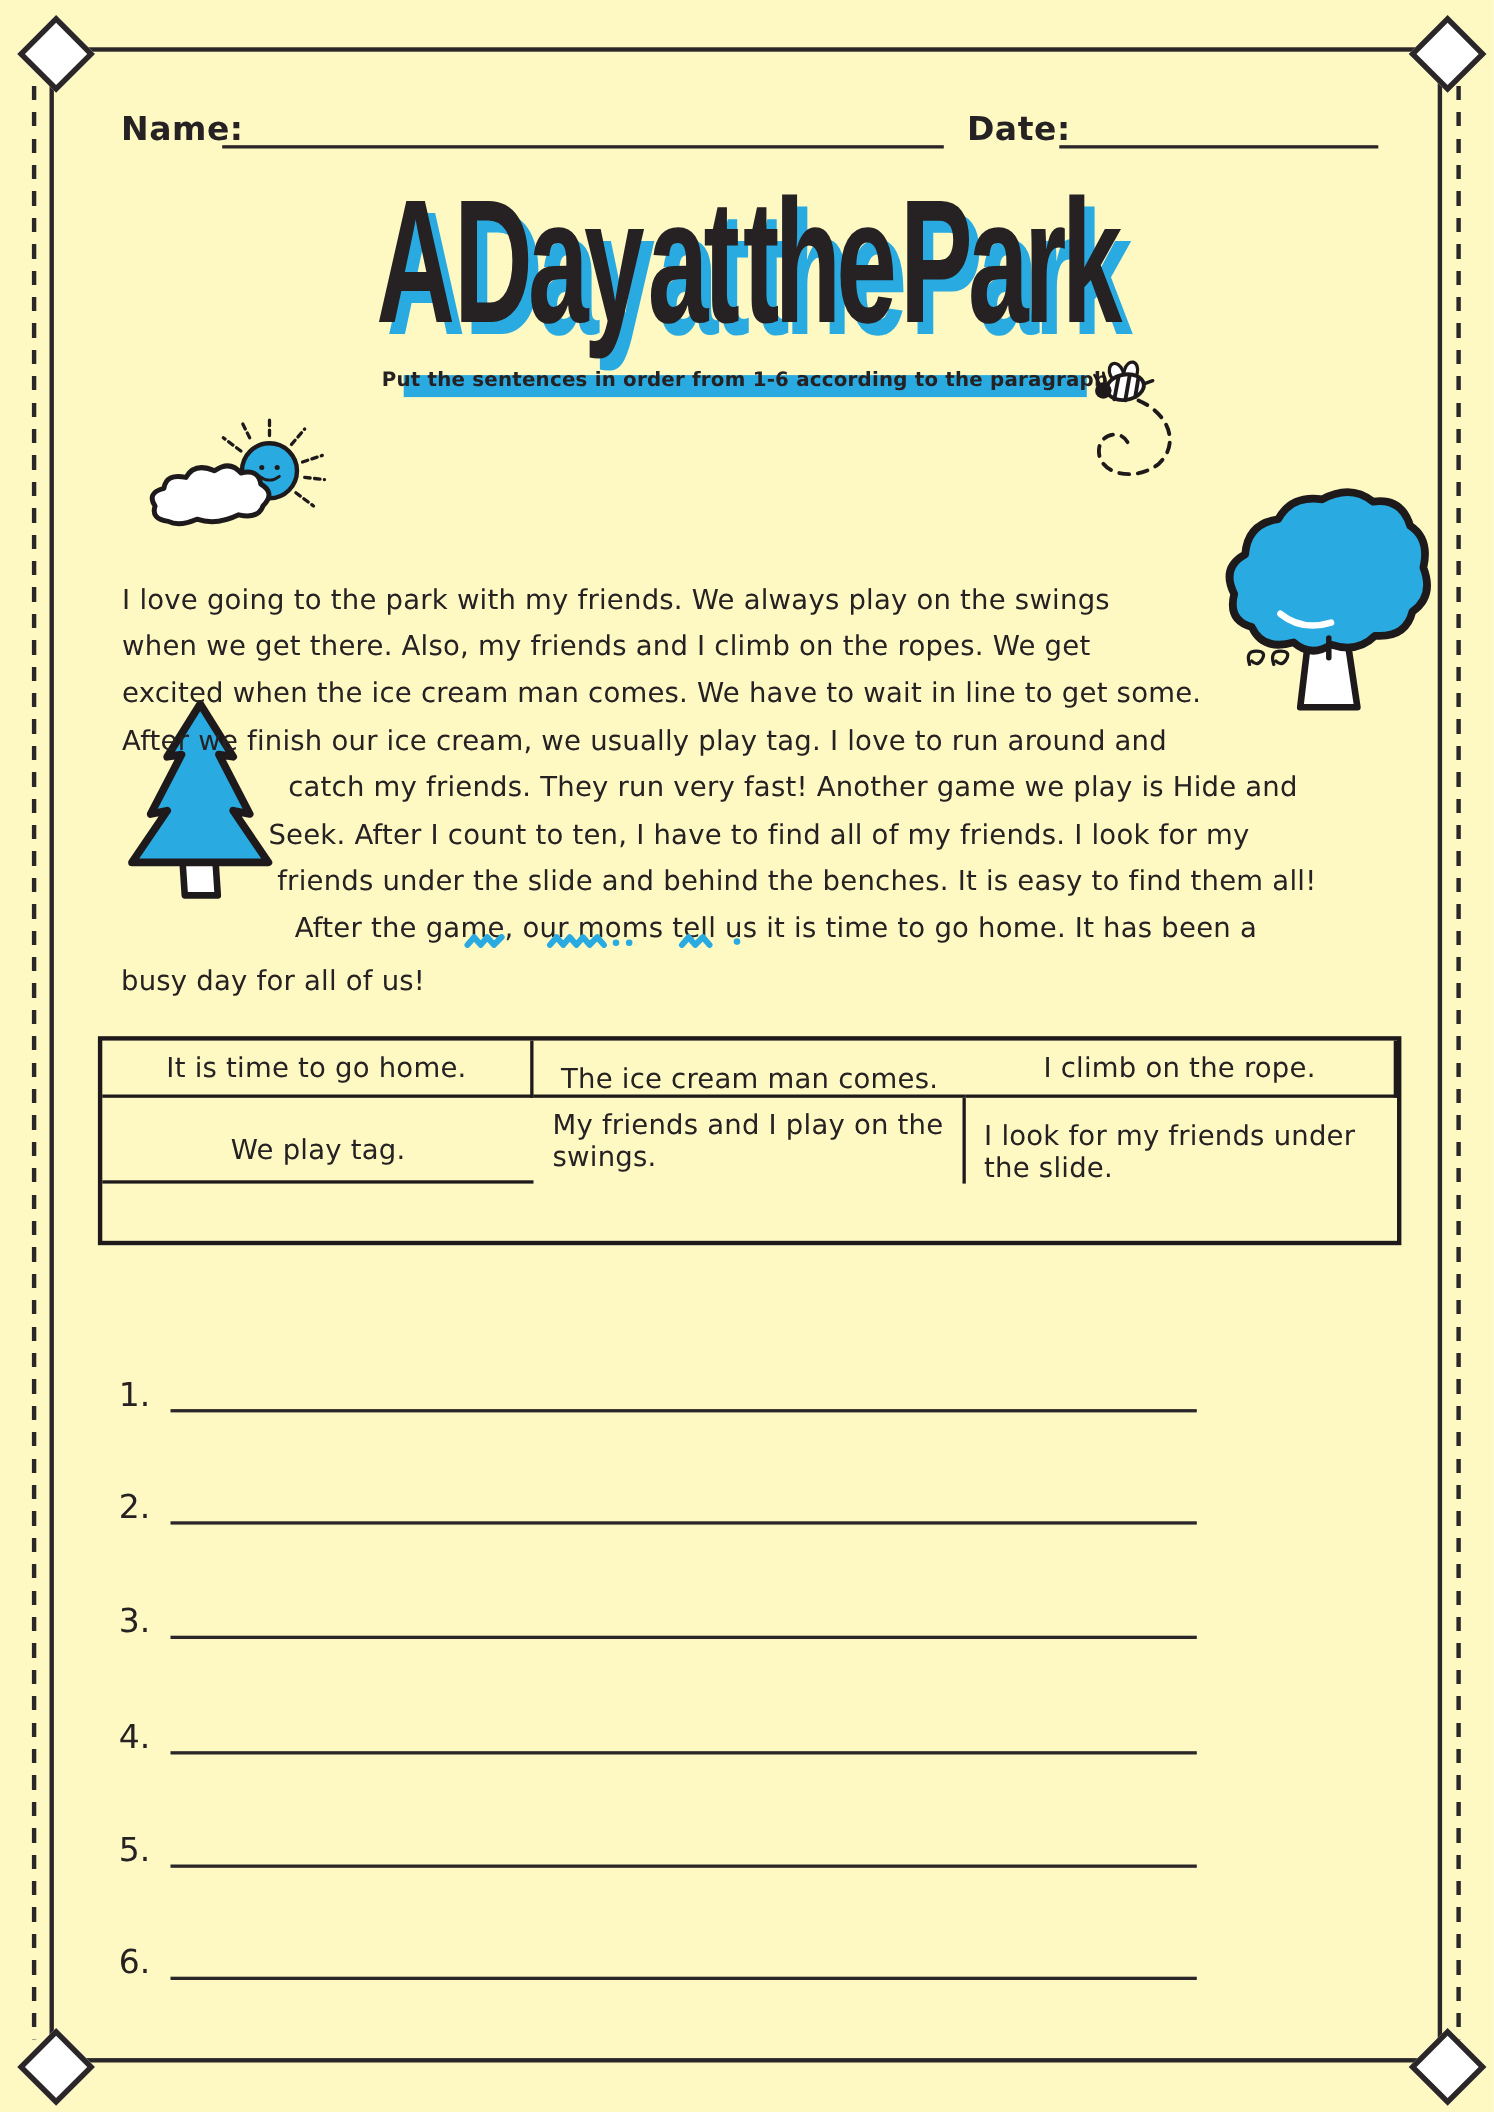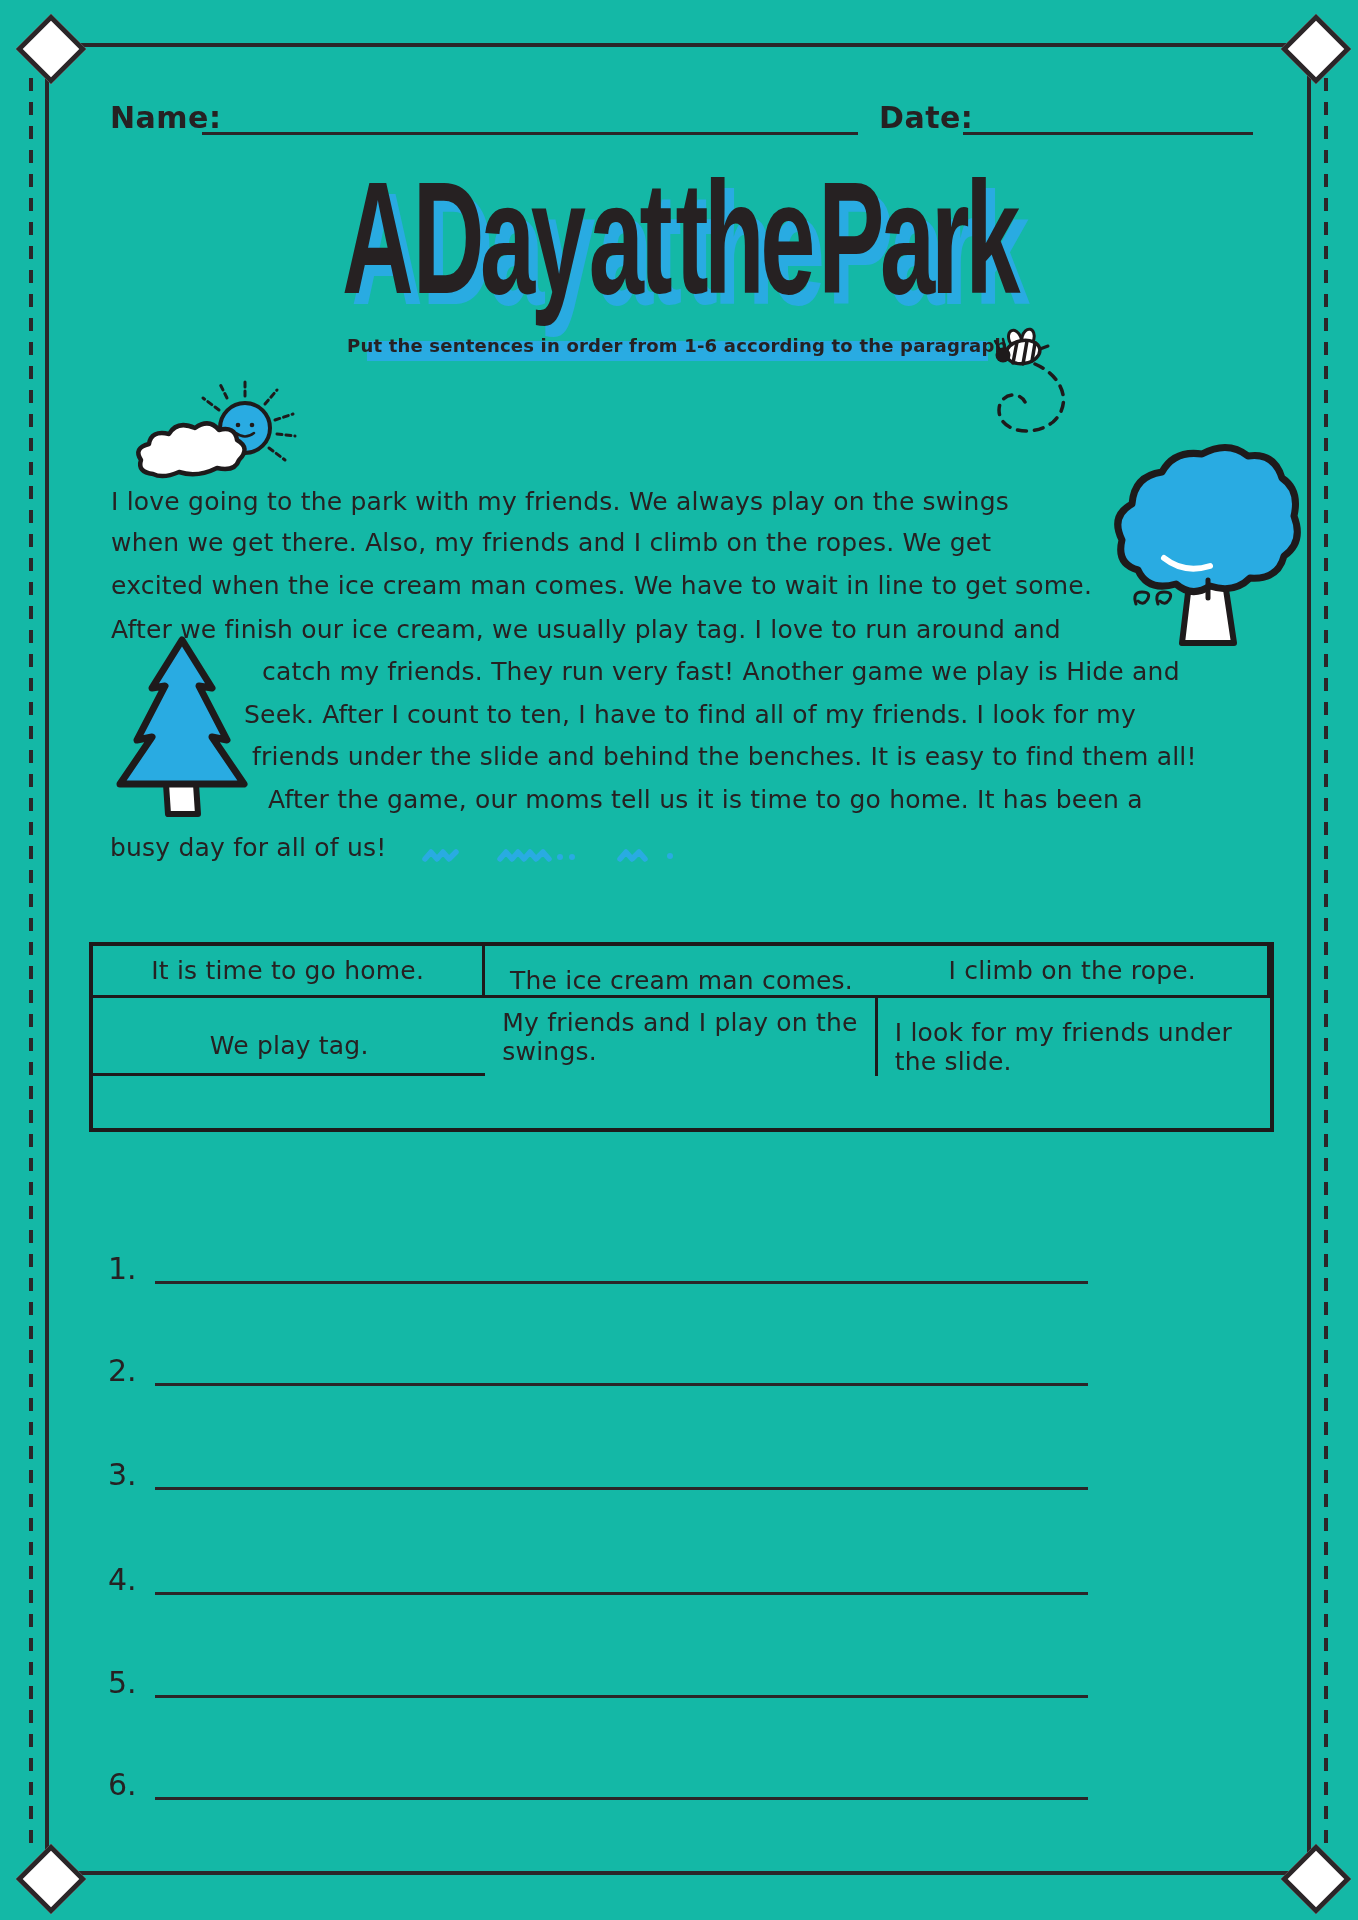--- a/index.html
+++ b/index.html
@@ -1,37 +1,37 @@
 <!DOCTYPE html>
 <html><head>
 <meta charset="utf-8">
 <style>
   html,body{margin:0;padding:0;background:#fff;}
-  #page{position:relative;width:1358px;height:1920px;background:#14b8a6;overflow:hidden;
+  #page{position:relative;width:1358px;height:1920px;background:#fef9c3;overflow:hidden;
         font-family:"DejaVu Sans",sans-serif;color:#262122;}
   
   .frame{position:absolute;left:45px;top:43px;width:1258px;height:1824px;border:4px solid #2b2628;}
   .dash-v{position:absolute;top:78px;bottom:66px;width:4px;
           background:repeating-linear-gradient(180deg,#2b2628 0 13px,transparent 13px 24px);}
   .dash-left{left:29px;} .dash-right{left:1324px;}
   .diamond{position:absolute;width:40px;height:40px;background:#fff;border:5px solid #2b2628;transform:rotate(45deg);}
   
   .hdr-label{position:absolute;top:100px;font-size:30px;font-weight:bold;letter-spacing:.5px;}
   .write-line{position:absolute;border-bottom:3px solid #2b2628;height:30px;top:102px;}
   
   .title{position:absolute;left:0;width:1358px;top:158px;height:170px;text-align:center;
          font-family:"Liberation Sans",sans-serif;font-weight:bold;font-size:160px;line-height:1;
          letter-spacing:-7px;word-spacing:-26px;transform:scaleX(.62);white-space:nowrap;
          color:#262122;text-shadow:15px 11px 0 #29ABE2;}
   
   .instr-bar{position:absolute;left:367px;top:341px;width:621px;height:20px;background:#29ABE2;}
   .instr-text{position:absolute;left:347px;top:335px;width:661px;text-align:center;
               font-size:18px;font-weight:bold;letter-spacing:.2px;white-space:nowrap;}
   
-  .p-line{position:absolute;font-size:25px;letter-spacing:.2px;white-space:nowrap;line-height:32px;}
+  .p-line{position:absolute;font-size:25px;letter-spacing:.2px;white-space:nowrap;line-height:32px;margin-top:44px;}
   
   .bank{position:absolute;left:89px;top:942px;width:1185px;height:190px;border:4px solid #1e1a1b;
         box-sizing:border-box;display:grid;grid-template-columns:1fr 1fr 1fr;grid-template-rows:1fr 1fr 1fr;}
   .bank .cell{display:flex;align-items:center;justify-content:center;font-size:25px;letter-spacing:.2px;
         border-right:3px solid #1e1a1b;border-bottom:3px solid #1e1a1b;}
   .bank .cell:nth-child(2n){border-right:none;margin-top:20px;}
   .bank .cell:nth-child(n+5){border-bottom:none;padding-left:17px;}
   
   .ans-row{position:absolute;left:108px;width:980px;height:50px;display:flex;align-items:flex-end;}
   .ans-num{font-size:30px;line-height:30px;width:38px;flex:0 0 auto;}

